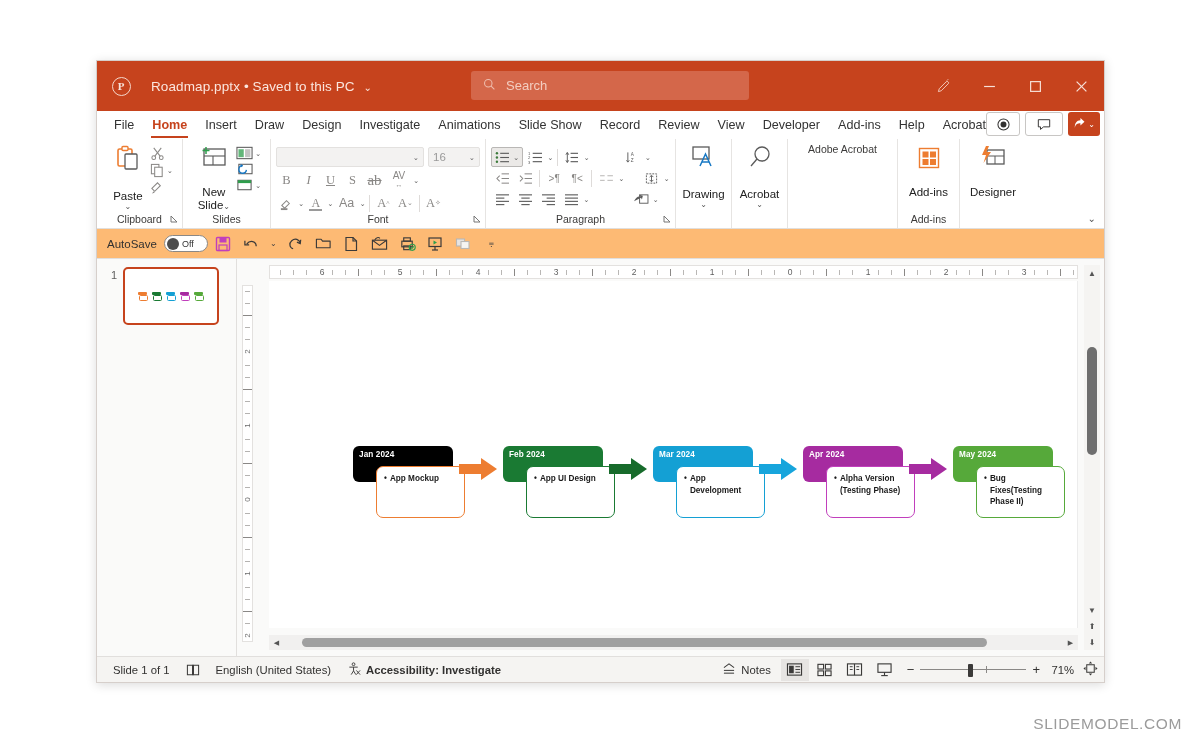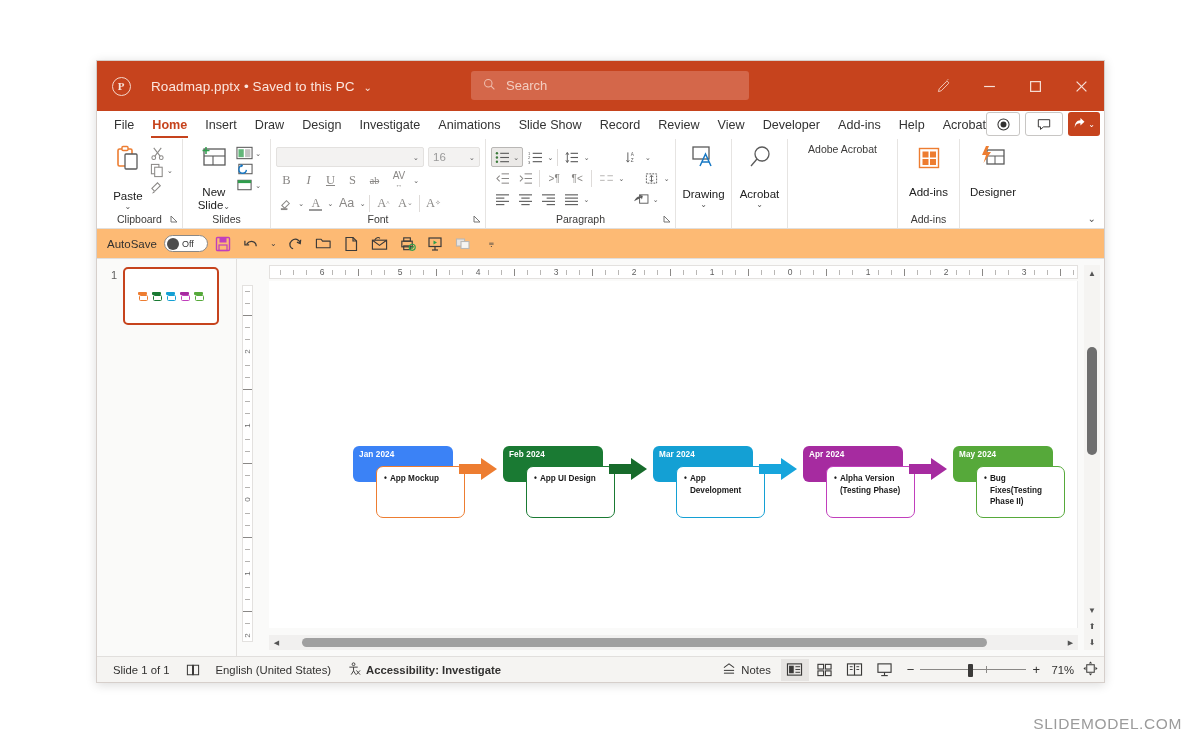--- a/index.html
+++ b/index.html
@@ -495,21 +495,21 @@
           <div class="fsize">
             <span>16</span>
             <span class="cvx">⌄</span>
           </div>
         </div>
         <div class="fontrow2">
           <div class="fbtn serif">B</div>
           <div class="fbtn serif" style="font-style:italic;">I</div>
           <div class="fbtn serif" style="text-decoration:underline;">U</div>
           <div class="fbtn serif">S</div>
-          <div class="fbtn serif" style="text-decoration:line-through;font-size:10px;">ab</div>
+          <div class="fbtn serif" style="text-decoration:line-through;font-size:15px;">ab</div>
           <div class="fbtn" style="width:26px;">
             <span style="font-size:10px;color:#8a8886;line-height:8px;text-align:center;">AV<br><span style="font-size:7px;">↔</span></span>
           </div>
           <span class="cvx">⌄</span>
         </div>
         <div class="fontrow3">
           <div class="fbtn">
             <svg width="15" height="15" viewBox="0 0 16 16">
                 <path d="M3 10l5-5 3 3-5 5z" fill="none" stroke="#8a8886" stroke-width="1.1"></path>
                 <line x1="2" y1="14" x2="9" y2="14" stroke="#8a8886" stroke-width="2"></line>
@@ -953,21 +953,21 @@
           <div class="htick" style="left:777px;"></div>
           <div class="htick maj" style="left:790px;"></div>
           <div class="htick" style="left:803px;"></div>
 
       </div>
 
       <div class="canvas">
         <div class="diagram">
 
           <div class="stage" style="left:84px;">
-            <div class="hdr" style="background:#3b82f6;">
+            <div class="hdr" style="background:#000000;">
               <span>Jan 2024</span>
             </div>
             <div class="card" style="border-color:#ED7D31;">
               <div class="bullet">
                 <span class="dot">•</span>
                 <span>App Mockup</span>
               </div>
             </div>
           </div>
           <div class="arrow" style="left:190px;">

